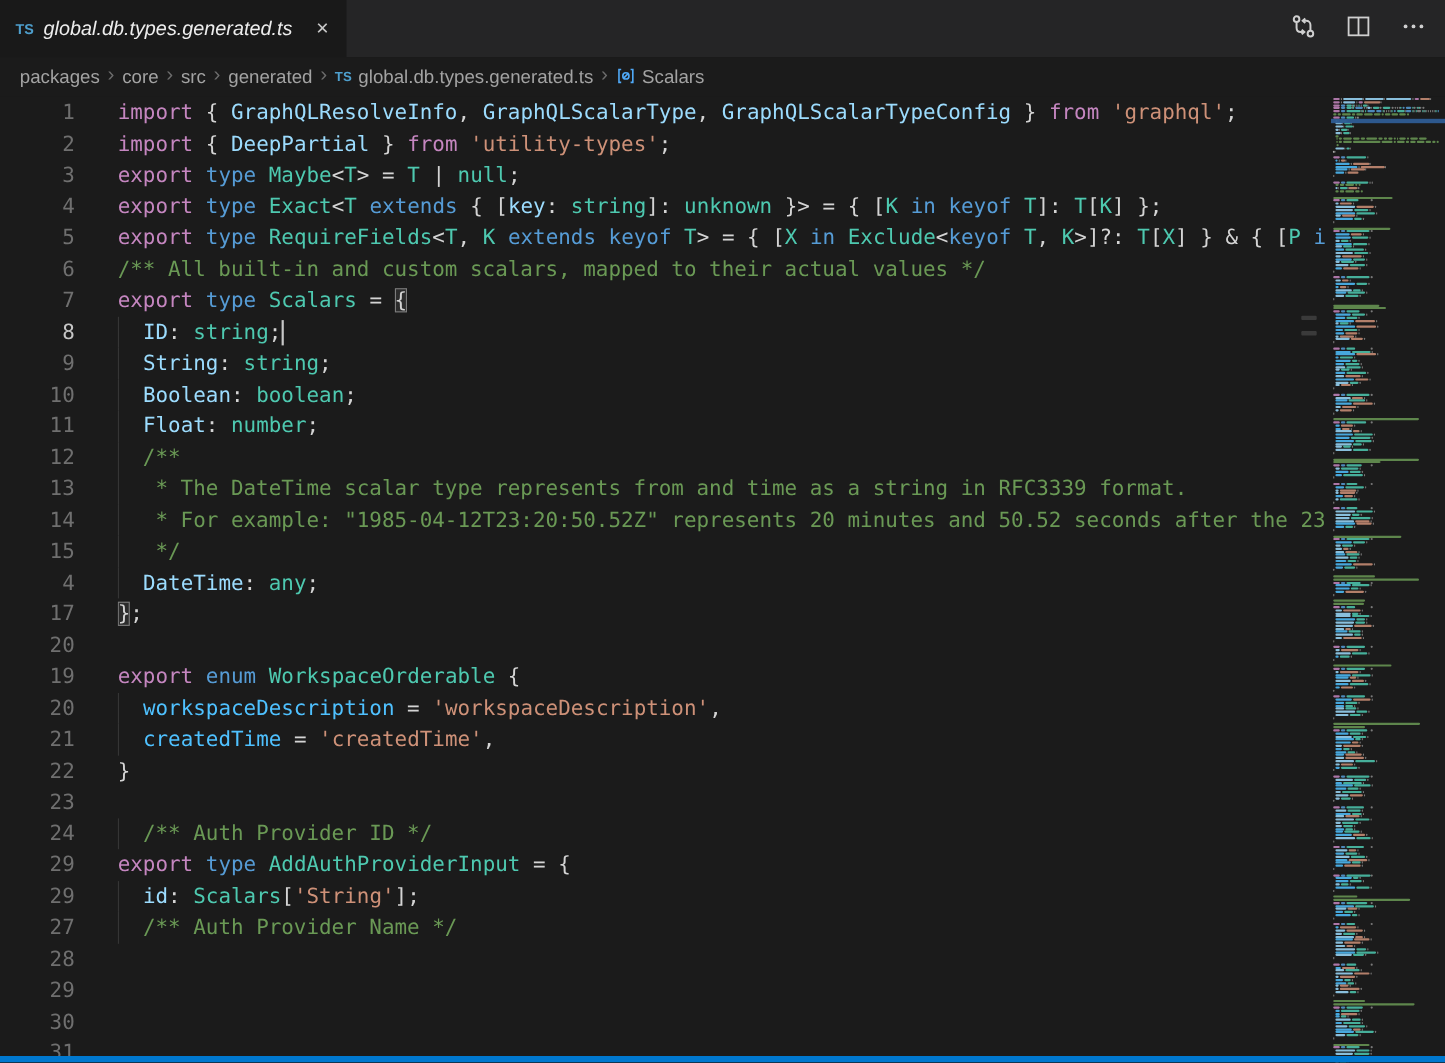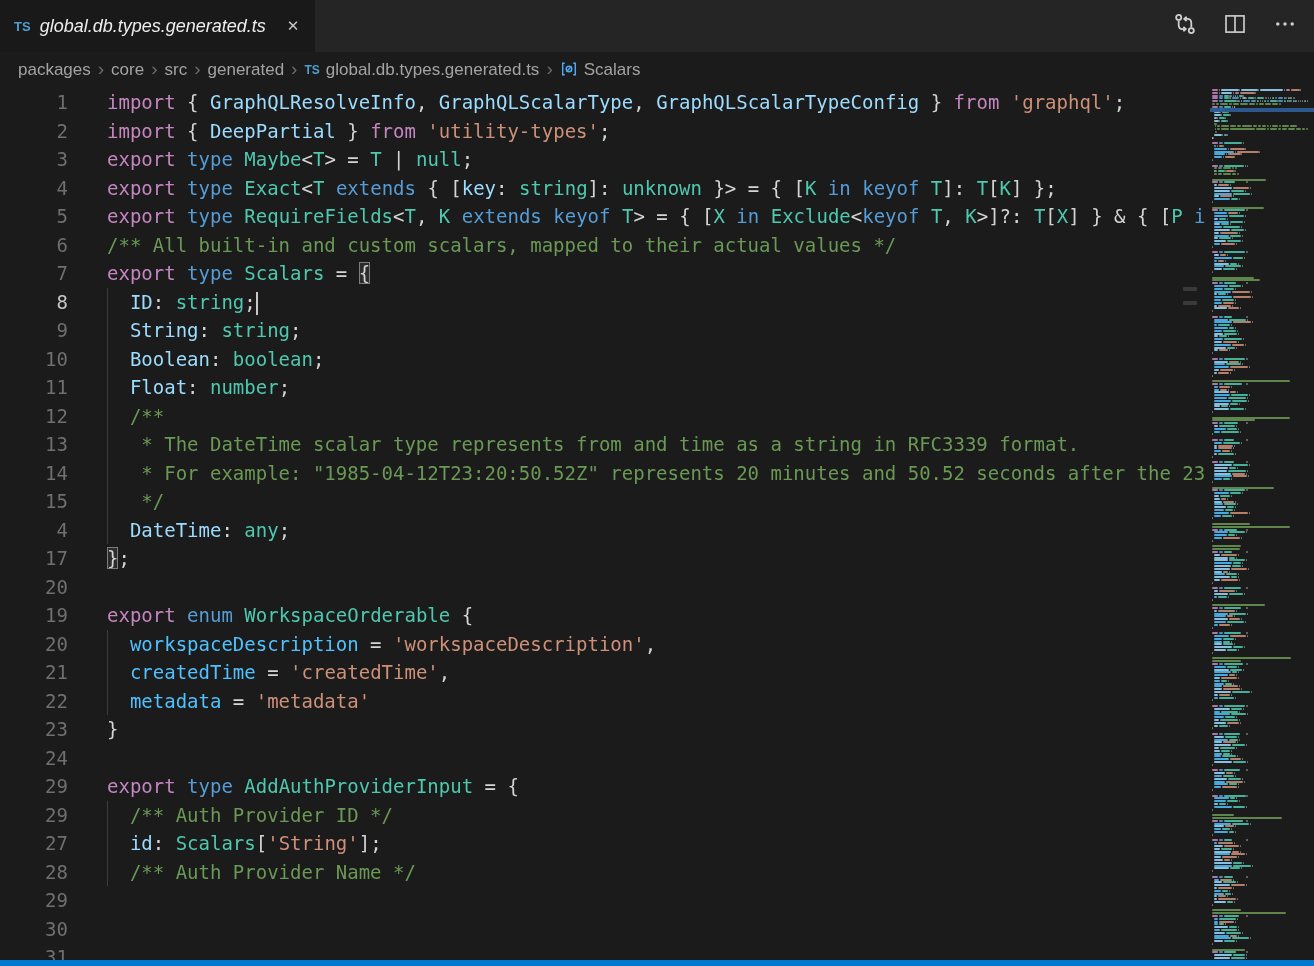--- a/index.html
+++ b/index.html
@@ -168,25 +168,24 @@
     <div class="line g"><span class="tk-cm">  /**</span></div>
     <div class="line g"><span class="tk-cm">   * The DateTime scalar type represents from and time as a string in RFC3339 format.</span></div>
     <div class="line g"><span class="tk-cm">   * For example: "1985-04-12T23:20:50.52Z" represents 20 minutes and 50.52 seconds after the 23</span></div>
     <div class="line g"><span class="tk-cm">   */</span></div>
     <div class="line g"><span class="tk-pn">  </span><span class="tk-pr">DateTime</span><span class="tk-pn">: </span><span class="tk-ty">any</span><span class="tk-pn">;</span></div>
     <div class="line"><span class="tk-mb">}</span><span class="tk-pn">;</span></div>
     <div class="line"></div>
     <div class="line"><span class="tk-k1">export</span><span class="tk-pn"> </span><span class="tk-k2">enum</span><span class="tk-pn"> </span><span class="tk-ty">WorkspaceOrderable</span><span class="tk-pn"> {</span></div>
     <div class="line g"><span class="tk-pn">  </span><span class="tk-en">workspaceDescription</span><span class="tk-pn"> = </span><span class="tk-st">'workspaceDescription'</span><span class="tk-pn">,</span></div>
     <div class="line g"><span class="tk-pn">  </span><span class="tk-en">createdTime</span><span class="tk-pn"> = </span><span class="tk-st">'createdTime'</span><span class="tk-pn">,</span></div>
-    <div class="line g"><span class="tk-pn">  </span><span class="tk-en">metadata</span><span class="tk-pn"> = </span><span class="tk-st">'metadata'</span></div>
     <div class="line"><span class="tk-pn">}</span></div>
     <div class="line"></div>
+    <div class="line g"><span class="tk-pn">  </span><span class="tk-cm">/** Auth Provider ID */</span></div>
     <div class="line"><span class="tk-k1">export</span><span class="tk-pn"> </span><span class="tk-k2">type</span><span class="tk-pn"> </span><span class="tk-ty">AddAuthProviderInput</span><span class="tk-pn"> = {</span></div>
-    <div class="line g"><span class="tk-pn">  </span><span class="tk-cm">/** Auth Provider ID */</span></div>
     <div class="line g"><span class="tk-pn">  </span><span class="tk-pr">id</span><span class="tk-pn">: </span><span class="tk-ty">Scalars</span><span class="tk-pn">[</span><span class="tk-st">'String'</span><span class="tk-pn">];</span></div>
     <div class="line g"><span class="tk-pn">  </span><span class="tk-cm">/** Auth Provider Name */</span></div>
   </div>
 
 <div class="ruler-dash" style="top:287px"></div>
 <div class="ruler-dash" style="top:301px"></div>
 
 <div class="minimap">
     <div class="mm-row" style="top: 1px;">
       <div class="mm-seg" style="left: 0px; width: 6px; background: rgb(197, 134, 192);"></div>

